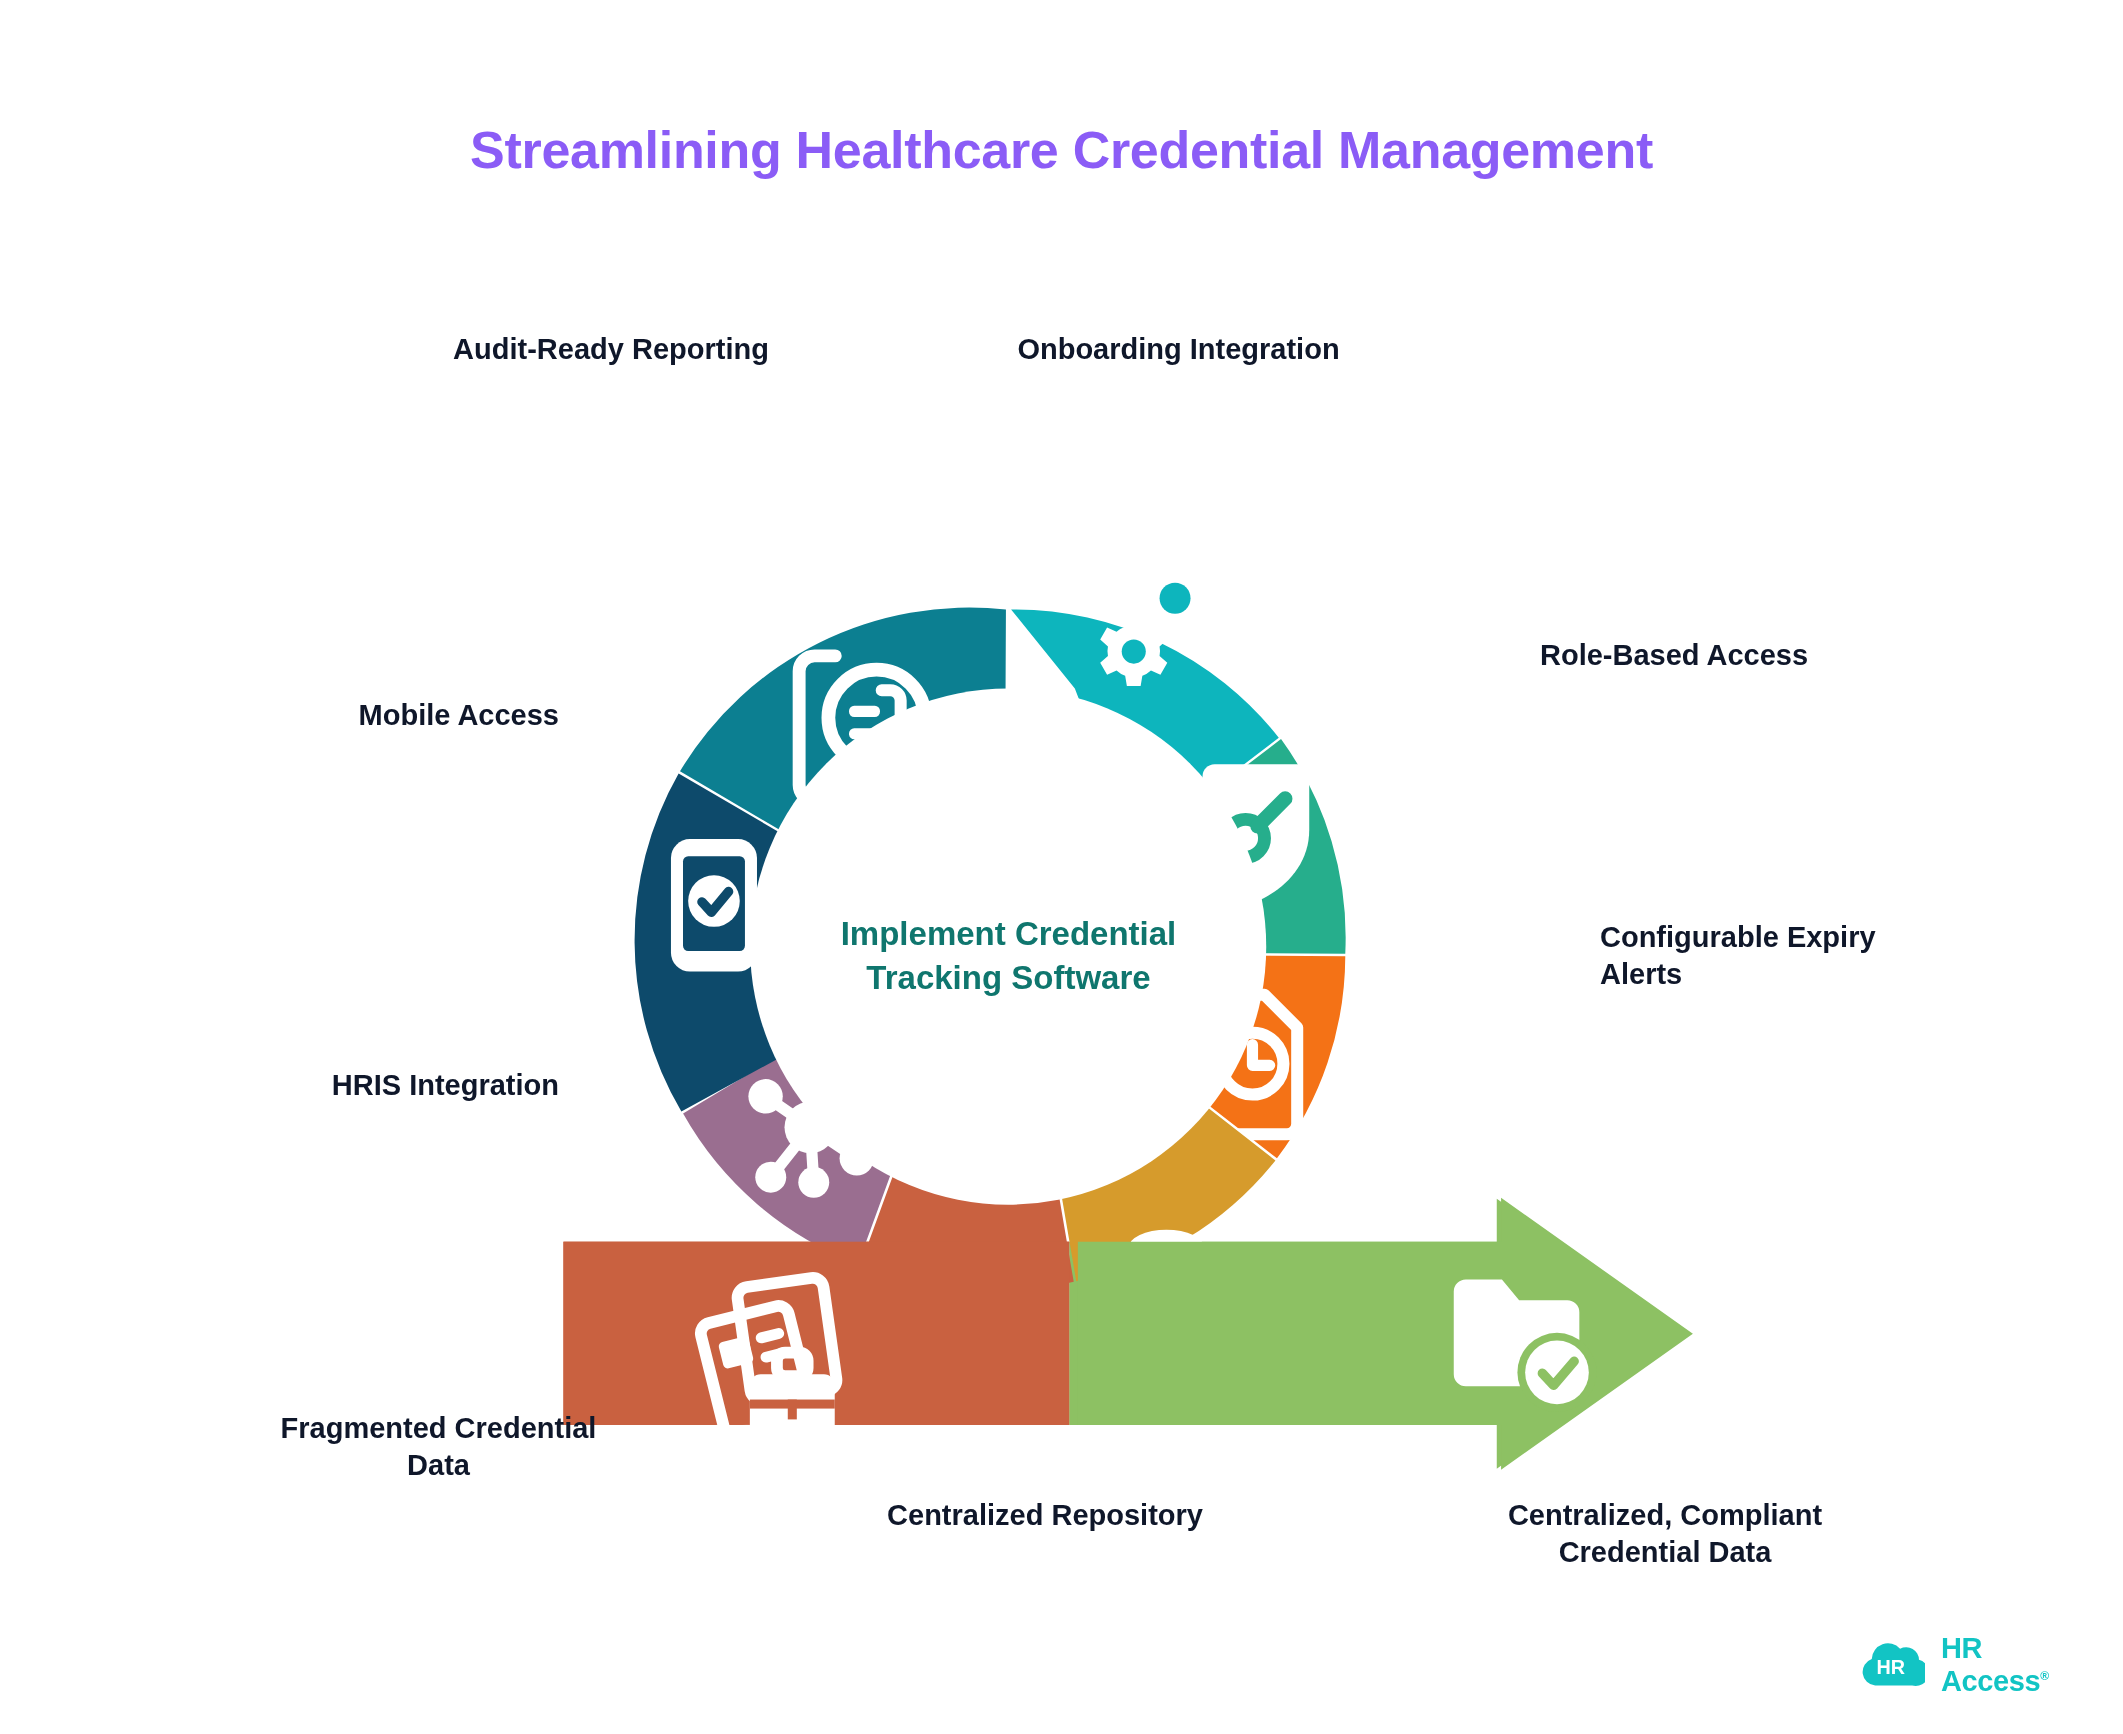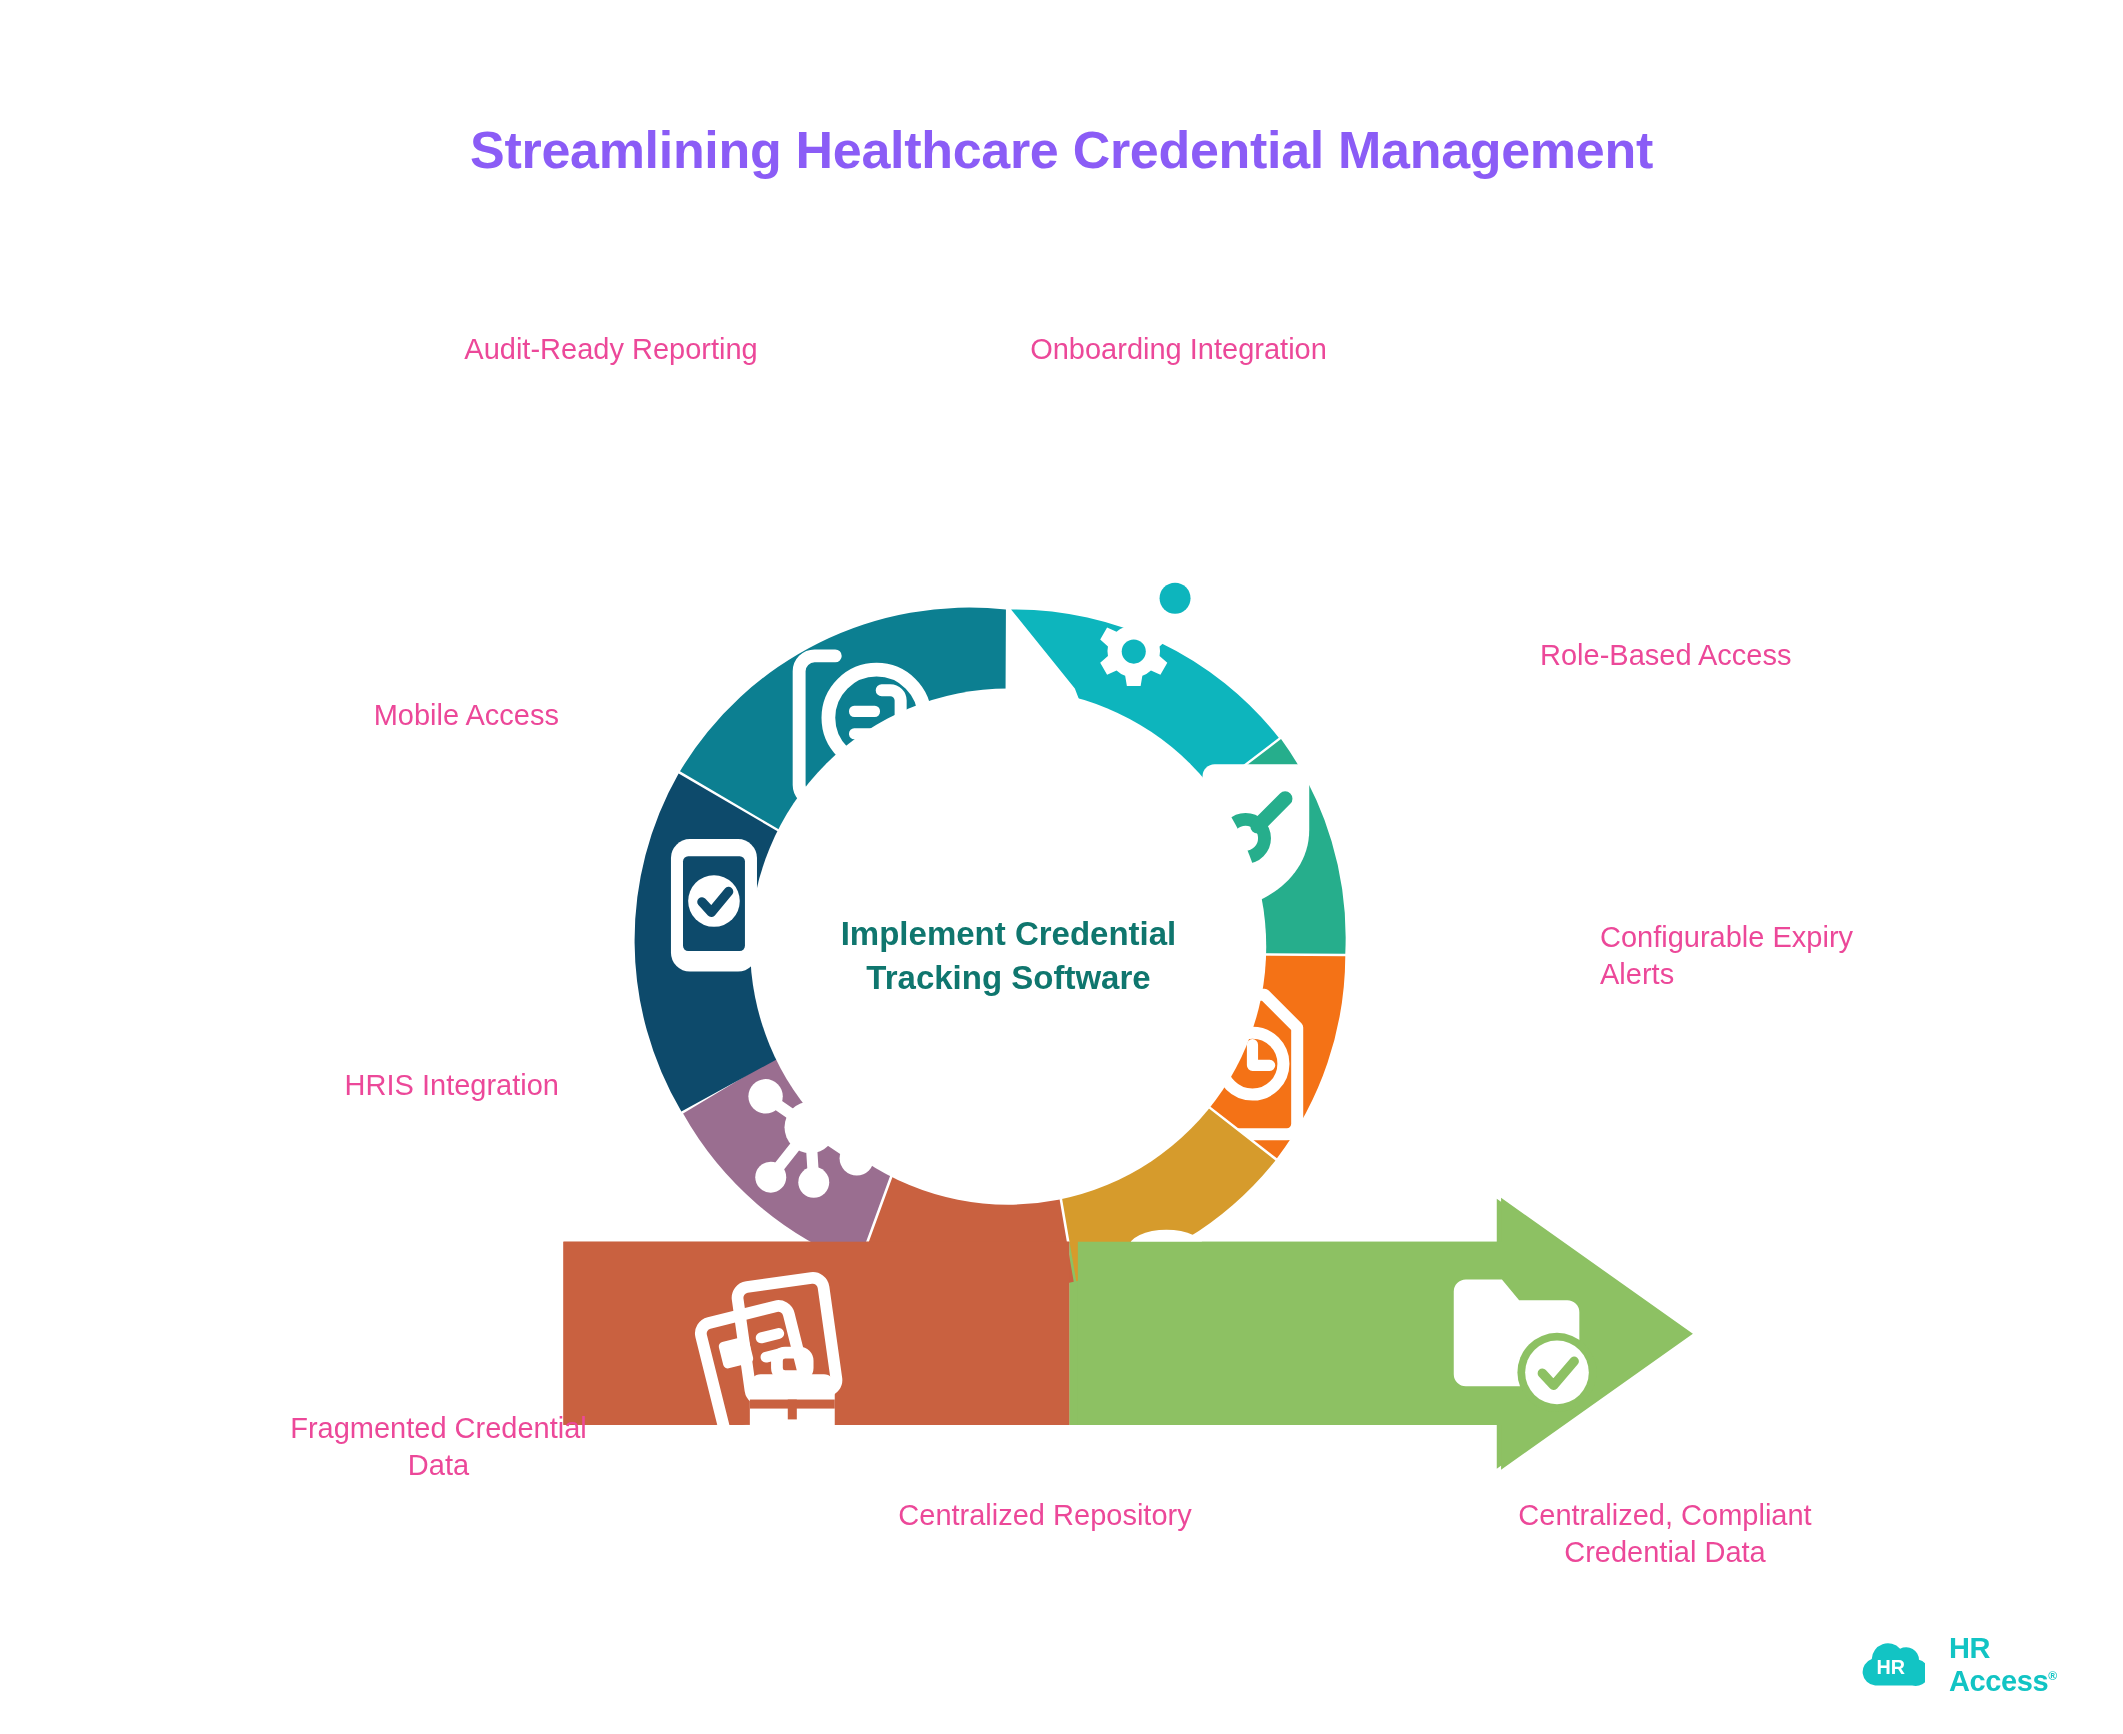--- a/index.html
+++ b/index.html
@@ -42,23 +42,23 @@
     position: absolute;
     left: 0;
     top: 0;
     width: 2123px;
     height: 1735px;
   }
 
   
   .olabel {
     position: absolute;
-    color: #ec4899;
+    color: #0f172a;
     font-size: 29px;
-    font-weight: normal;
+    font-weight: bold;
     line-height: 1.28;
     font-family: "Liberation Sans", sans-serif;
     white-space: pre-line;
   }
   .olabel.c  { text-align: center; }
   .olabel.l  { text-align: left; }
   .olabel.r  { text-align: right; }
 
   #label-audit        { left: 370px;  top: 331px;  width: 482px; }
   #label-onboarding   { left: 912px; top: 331px;  width: 533px; }
@@ -87,21 +87,21 @@
 
   
   #hr-logo {
     position: absolute;
     left: 1858px;
     top: 1635px;
     width: 224px;
     height: 60px;
     display: flex;
     align-items: center;
-    gap: 24px;
+    gap: 16px;
   }
   #hr-logo-mark { width: 67px; height: 52px; position: relative; flex: none; }
   #hr-logo-text {
     font-size: 29px;
     font-weight: bold;
     color: #12C4C4;
     letter-spacing: -0.4px;
     font-family: "Liberation Sans", sans-serif;
     position: relative;
   }

